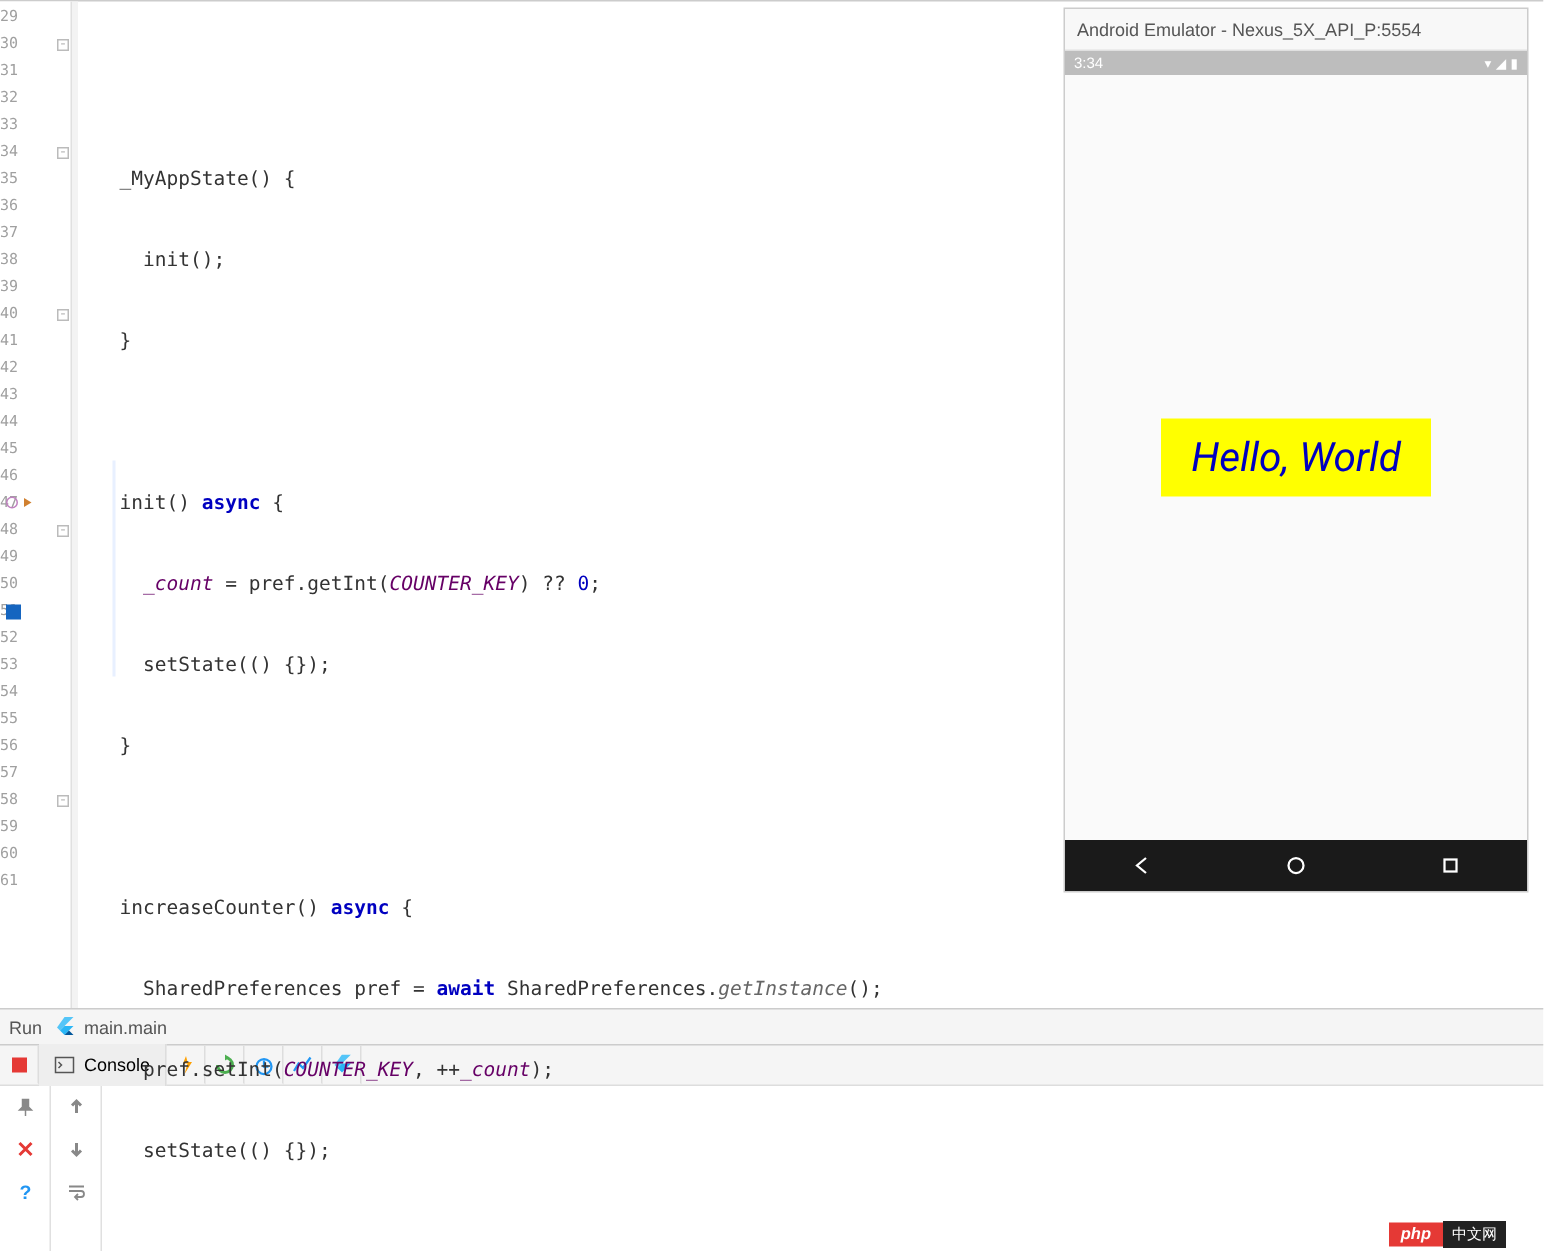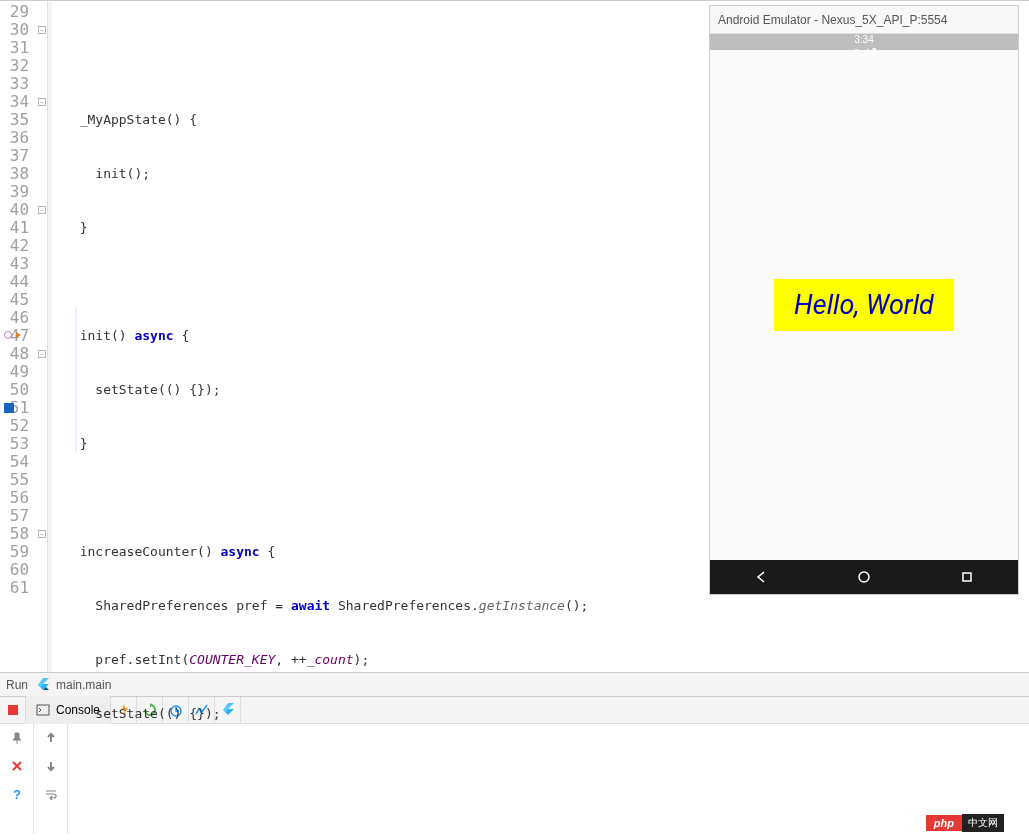--- a/index.html
+++ b/index.html
@@ -1,37 +1,37 @@
 <!DOCTYPE html>
 <html><head>
 <meta charset="utf-8">
 <style>
 * { margin:0; padding:0; box-sizing:border-box; }
 body { font-family: "Segoe UI", Arial, sans-serif; font-size:12px; background:#fff; width:1029px; height:840px; overflow:hidden; position:relative; }
 .main-area { display:flex; height:672px; border-top:1px solid #ccc; }
-.gutter { width:48px; background:#fff; border-right:1px solid #e0e0e0; text-align:center; color:#a0a0a0; font-family:"Consolas","Menlo",monospace; font-size:16px; line-height:18px; padding-top:2px; user-select:none; position:relative; }
+.gutter { width:48px; background:#fff; border-right:1px solid #e0e0e0; text-align:left; color:#a0a0a0; font-family:"Consolas","Menlo",monospace; font-size:10px; line-height:18px; padding-top:2px; user-select:none; position:relative; }
 .gutter .ln { height:18px; padding-right:8px; position:relative; }
 .gutter .fold { position:absolute; right:0; top:4px; width:10px; height:10px; }
 .gutter .fold::before { content:""; position:absolute; left:1px; top:1px; width:6px; height:6px; border:1px solid #bbb; }
 .gutter .fold::after { content:"-"; position:absolute; left:2px; top:-4px; width:6px; text-align:center; color:#bbb; font-size:10px; }
 .gutmark { position:absolute; left:4px; width:10px; height:10px; }
 .gutmark.blue-sq { background:#1565c0; top:4px; }
 .gutmark.ring { border:1.5px solid #c080c0; border-radius:50%; width:8px; height:8px; top:4px; }
 .gutmark.arrow { width:0; height:0; border-left:5px solid #d08030; border-top:3px solid transparent; border-bottom:3px solid transparent; top:5px; left:16px; }
 .editor { flex:1; font-family:"Consolas","Menlo",monospace; font-size:13px; line-height:18px; padding-top:2px; white-space:pre; color:#333; position:relative; border-left:4px solid #f3f3f3; }
 .editor .row { height:18px; padding-left:12px; position:relative; }
 .editor .guide { position:absolute; left:23px; top:0; bottom:0; border-left:2px solid #e8f0ff; }
 .kw { color:#0000c0; font-weight:bold; }
 .prop { font-style:italic; color:#666; }
 .num { color:#0000c0; }
 .id { font-style:italic; color:#660066; }
 
 .emulator { position:absolute; right:10px; top:5px; width:310px; border:1px solid #ccc; background:#fff; }
 .emu-title { height:28px; background:#f8f8f8; border-bottom:1px solid #e0e0e0; display:flex; align-items:center; padding:0 8px; color:#555; font-size:12px; }
-.emu-statusbar { height:16px; background:#bdbdbd; display:flex; justify-content:space-between; align-items:center; padding:0 6px; color:#fff; font-size:10px;flex-direction:column; }
+.emu-statusbar { height:16px; background:#bdbdbd; display:flex; justify-content:space-between; align-items:center; padding:0 6px; color:#fff; font-size:10px; }
 .emu-statusbar .icons span { margin-left:3px; font-size:9px; }
 .emu-body { height:510px; background:#fafafa; display:flex; align-items:center; justify-content:center; }
 .emu-text { background:#ffff00; color:#0000c0; font-size:27px; font-family:Roboto,Arial,sans-serif; padding:10px 20px;font-style:italic; }
 .emu-nav { height:34px; background:#1a1a1a; display:flex; justify-content:space-around; align-items:center; }
 .emu-nav .nav-icon { width:14px; height:14px; }
 
 .run-bar { height:24px; border-top:1px solid #ccc; display:flex; align-items:center; padding:0 6px; background:#f5f5f5; color:#555; font-size:12px; }
 .run-bar .flutter-ico { width:14px; height:14px; margin:0 6px 0 8px; }
 
 .console-bar { height:28px; border-top:1px solid #ccc; background:#f5f5f5; display:flex; align-items:center; border-bottom:1px solid #ddd; }
@@ -92,20 +92,21 @@
   </div>
 
   <div class="editor">
     <div class="guide" style="top:306px;height:144px"></div>
     <div class="row"></div>
     <div class="row"><span>  _MyAppState() {</span></div>
     <div class="row"><span>    init();</span></div>
     <div class="row"><span>  }</span></div>
     <div class="row"></div>
     <div class="row"><span>  init() </span><span class="kw">async</span><span> {</span></div>
+    <div class="row"><span>    </span><span class="id">_count</span><span> = pref.getInt(</span><span class="id">COUNTER_KEY</span><span>) ?? </span><span class="num">0</span><span>;</span></div>
     <div class="row"><span>    setState(() {});</span></div>
     <div class="row"><span>  }</span></div>
     <div class="row"></div>
     <div class="row"><span>  increaseCounter() </span><span class="kw">async</span><span> {</span></div>
     <div class="row"><span>    SharedPreferences pref = </span><span class="kw">await</span><span> SharedPreferences.</span><span class="prop">getInstance</span><span>();</span></div>
     <div class="row"><span>    pref.setInt(</span><span class="id">COUNTER_KEY</span><span>, ++</span><span class="id">_count</span><span>);</span></div>
     <div class="row"><span>    setState(() {});</span></div>
     
     
     

